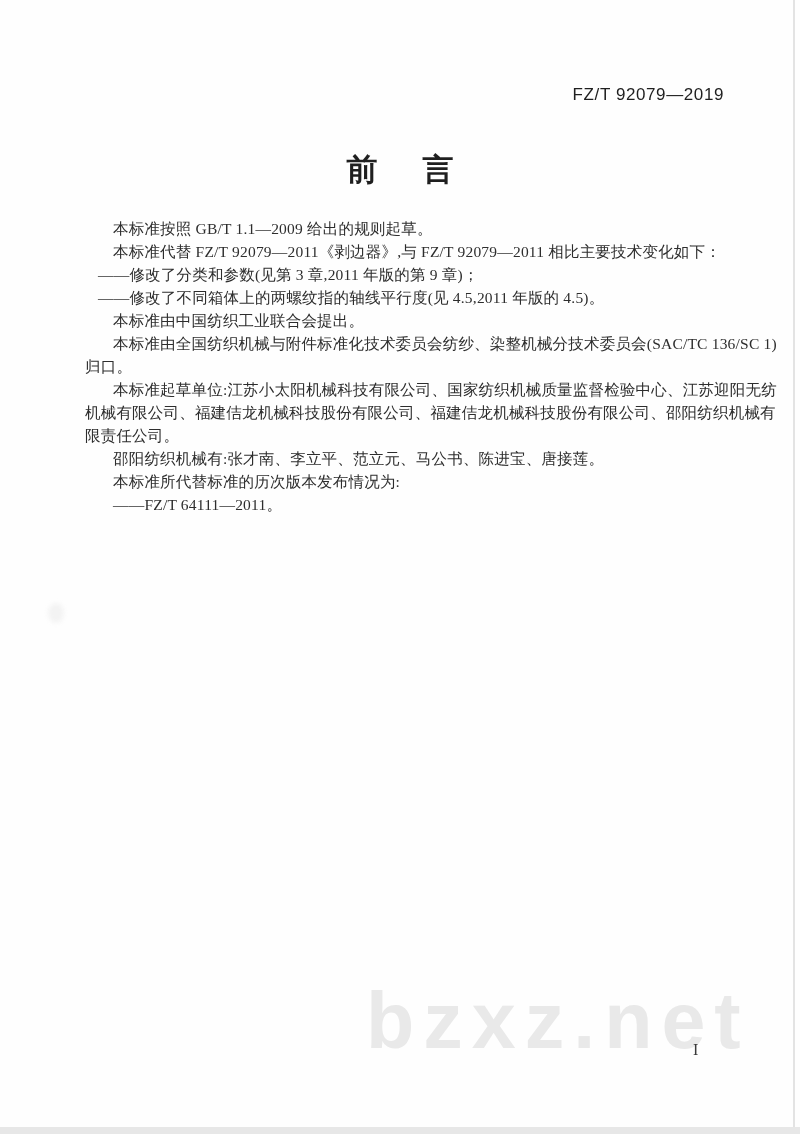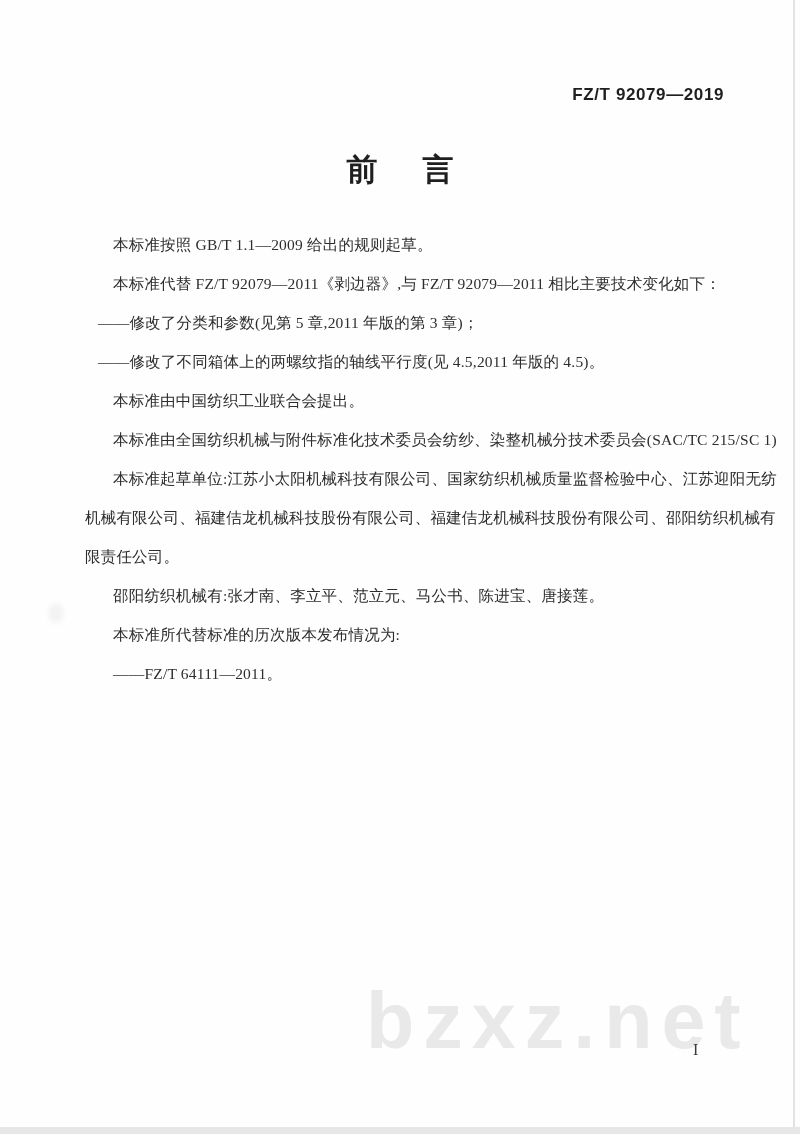--- a/index.html
+++ b/index.html
@@ -38,21 +38,21 @@
     width: 16px; height: 20px;
     background: #f3f3f3;
     border-radius: 50%;
     filter: blur(2px);
   }
   .header-code {
     position: absolute;
     top: 85px;
     right: 76px;
     font-family: "Liberation Sans", "DejaVu Sans", sans-serif;
-    font-weight: bold;
+    font-weight: normal;
     font-size: 17px;
     letter-spacing: 0.6px;
     color: var(--heading);
   }
   .title {
     position: absolute;
     top: 149px;
     left: 0;
     width: 800px;
     display: flex;
@@ -66,21 +66,21 @@
   .body-text {
     position: absolute;
     left: 85px;
     top: 217px;
     width: 660px;
     font-size: 15.5px;
     line-height: 23px;
     color: var(--text);
     letter-spacing: 0.2px;
   }
-  .line { white-space: nowrap; height: 23px; margin-top: 16px; }
+  .line { white-space: nowrap; height: 23px; }
   .p2 { text-indent: 28px; }  
   .p1 { text-indent: 13px; }  
   .p0 { text-indent: 0; }     
   .watermark {
     position: absolute;
     left: 366px;
     top: 975px;
     font-family: "Liberation Sans", "DejaVu Sans", sans-serif;
     font-weight: bold;
     font-size: 79px;
@@ -106,24 +106,25 @@
   <div class="header-code">FZ/T 92079—2019</div>
 
   <div class="title">
     <span>前</span>
     <span>言</span>
   </div>
 
   <div class="body-text">
     <div class="line p2">本标准按照 GB/T 1.1—2009 给出的规则起草。</div>
     <div class="line p2">本标准代替 FZ/T 92079—2011《剥边器》,与 FZ/T 92079—2011 相比主要技术变化如下：</div>
-    <div class="line p1">——修改了分类和参数(见第 5 章,2011 年版的第 3 章)；</div>
+    <div class="line p1">——修改了分类和参数(见第 3 章,2011 年版的第 9 章)；</div>
     <div class="line p1">——修改了不同箱体上的两螺纹指的轴线平行度(见 4.5,2011 年版的 4.5)。</div>
     <div class="line p2">本标准由中国纺织工业联合会提出。</div>
-    <div class="line p2">本标准由全国纺织机械与附件标准化技术委员会纺纱、染整机械分技术委员会(SAC/TC 215/SC 1)</div>
+    <div class="line p2">本标准由全国纺织机械与附件标准化技术委员会纺纱、染整机械分技术委员会(SAC/TC 136/SC 1)</div>
+    <div class="line p0">归口。</div>
     <div class="line p2">本标准起草单位:江苏小太阳机械科技有限公司、国家纺织机械质量监督检验中心、江苏迎阳无纺</div>
     <div class="line p0">机械有限公司、福建佶龙机械科技股份有限公司、福建佶龙机械科技股份有限公司、邵阳纺织机械有</div>
     <div class="line p0">限责任公司。</div>
     <div class="line p2">邵阳纺织机械有:张才南、李立平、范立元、马公书、陈进宝、唐接莲。</div>
     <div class="line p2">本标准所代替标准的历次版本发布情况为:</div>
     <div class="line p2">——FZ/T 64111—2011。</div>
   </div>
 
   <div class="watermark">bzxz.net</div>
 

